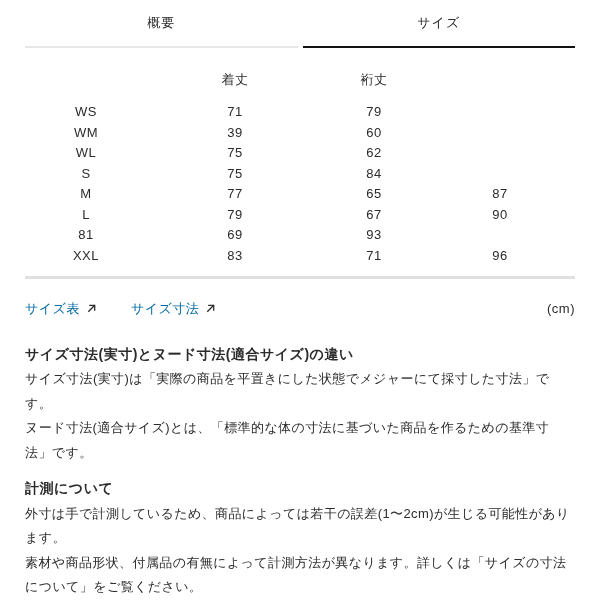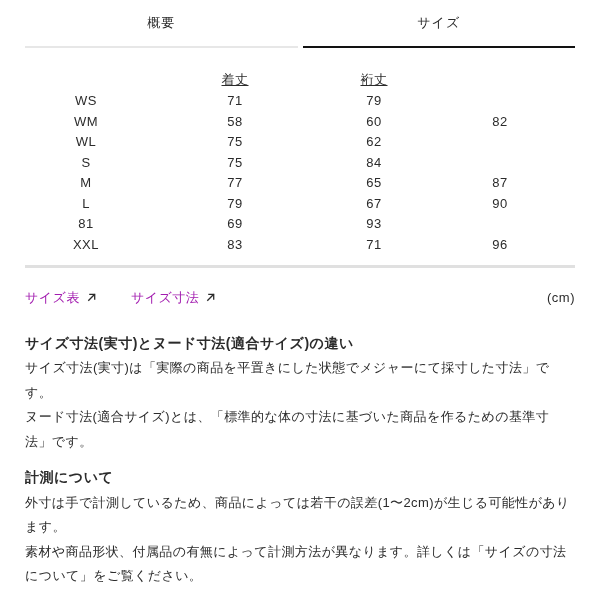--- a/index.html
+++ b/index.html
@@ -23,31 +23,31 @@
   .size-table { margin: 22px 25px 0 25px; }
   .trow {
     display: grid;
     grid-template-columns: 122px 176px 102px 150px;
     align-items: center;
     height: 20.5px;
     font-size: 13px;
     letter-spacing: 0.5px;
   }
   .trow > div { text-align: center; }
-  .trow.thead { color: #2b2b2b; text-decoration: underline; }
+  .trow.thead { margin-bottom: 11px; color: #2b2b2b; }
 
   
   .divider { margin: 10px 25px 0 25px; height: 3px; background: #e0e0e0; }
 
   
   .links-row {
     display: flex; align-items: center; gap: 34px;
     padding: 0 25px; margin-top: 21px; font-size: 13px; letter-spacing: 0.5px;
   }
-  .tlink { display: inline-flex; align-items: center; gap: 6px; cursor: pointer; color: #a21caf; }
+  .tlink { display: inline-flex; align-items: center; gap: 6px; cursor: pointer; color: #0369a1; }
   .tlink svg { display: block; }
   .unit { margin-left: auto; font-size: 13px; letter-spacing: 0.5px; }
 
   
   .sections { padding: 0 25px; margin-top: 24px; }
   .section h3 {
     font-size: 14px; font-weight: 700; letter-spacing: 0.5px;
     line-height: 24.5px; margin-bottom: 1px;
   }
   .section p { font-size: 13px; line-height: 24.5px; letter-spacing: 0.4px; }
@@ -72,23 +72,22 @@
     <div>裄丈</div>
   </div>
 
   <div class="trow">
     <div>WS</div>
     <div>71</div>
     <div>79</div>
   </div>
   <div class="trow">
     <div>WM</div>
-    <div>58</div>
+    <div>39</div>
     <div>60</div>
-    <div>82</div>
   </div>
   <div class="trow">
     <div>WL</div>
     <div>75</div>
     <div>62</div>
   </div>
   <div class="trow">
     <div>S</div>
     <div>75</div>
     <div>84</div>

